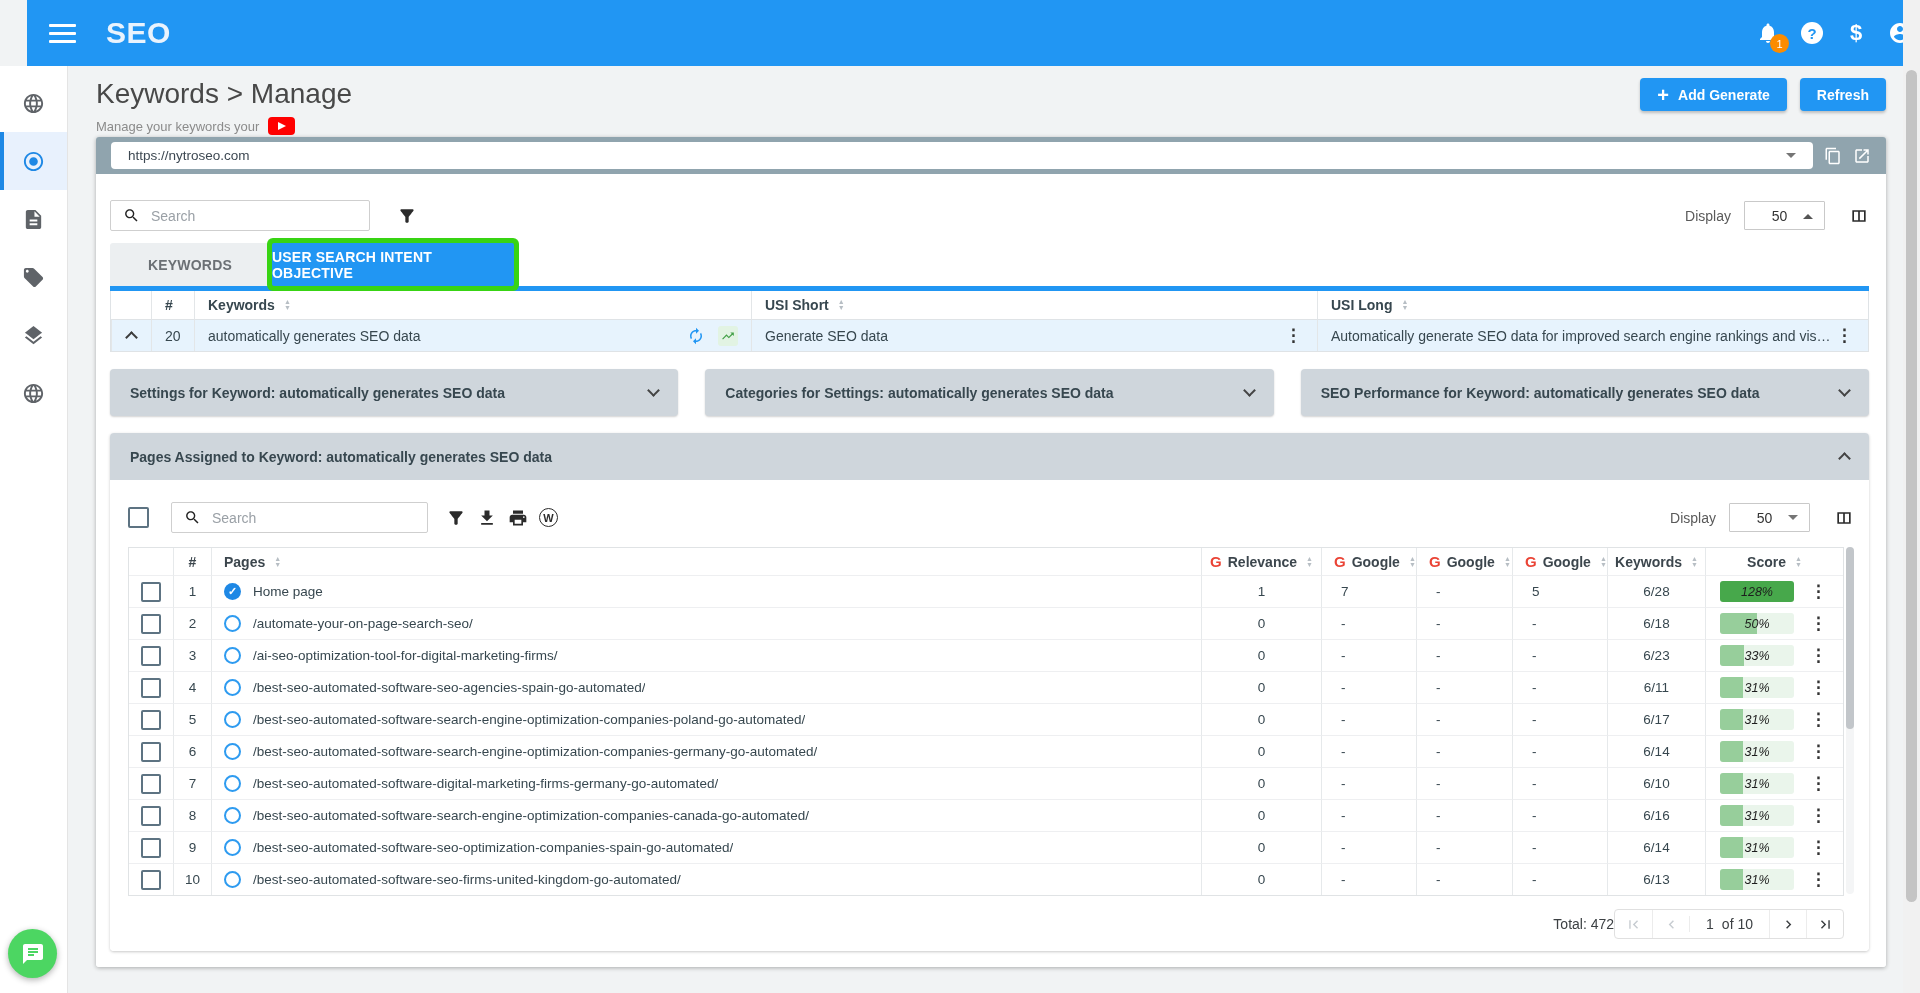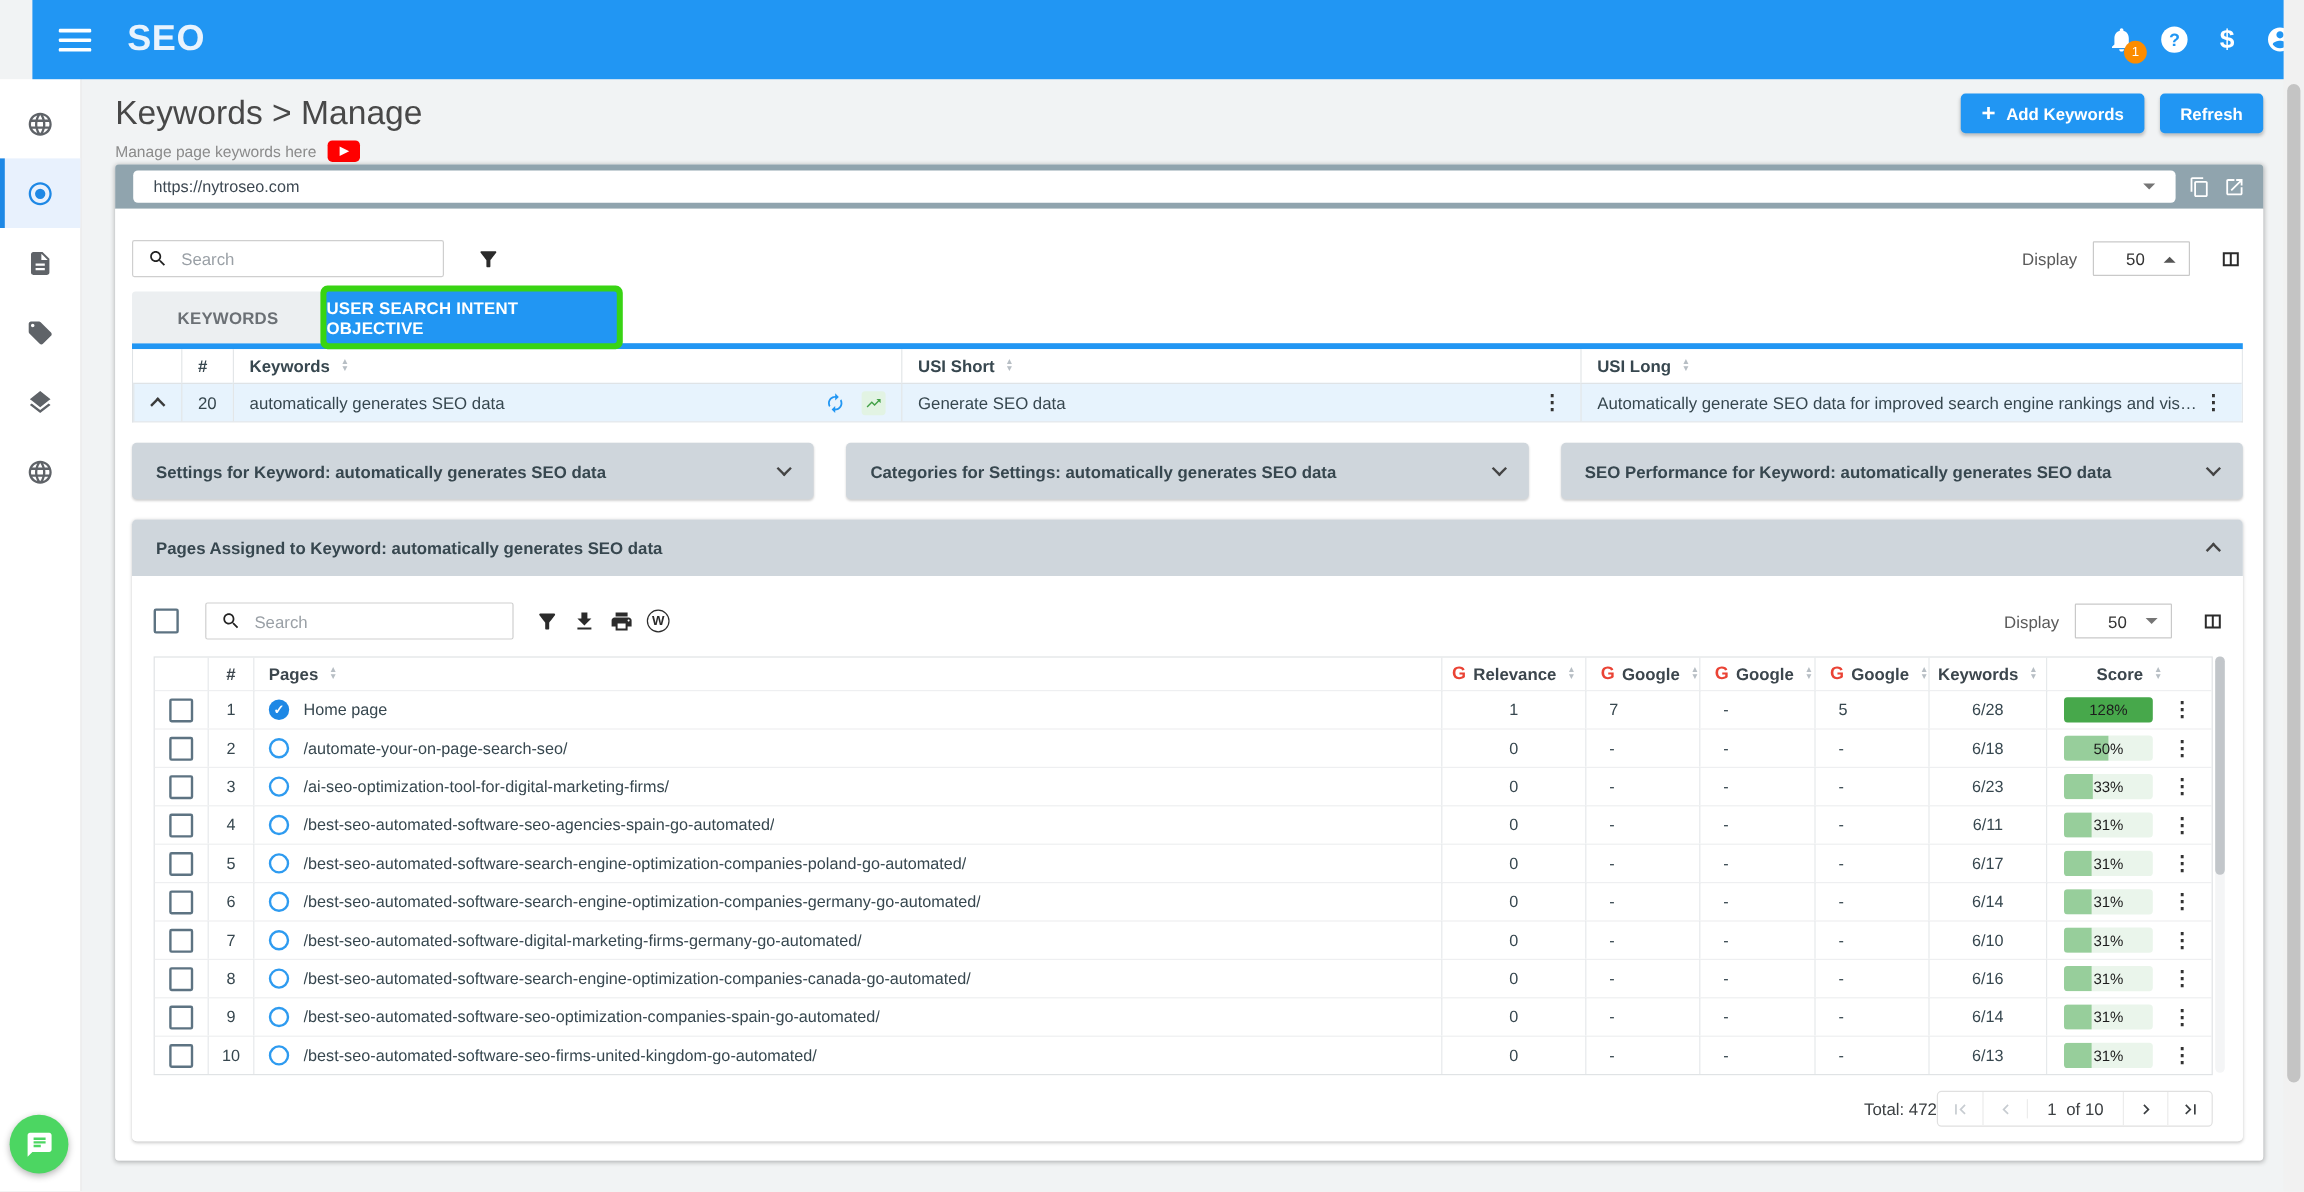--- a/index.html
+++ b/index.html
@@ -107,21 +107,21 @@
   .cc { justify-content:center; }
   .gletter { color:#ea4335; font-weight:bold; font-size:15px; margin-right:6px; }
   .mk { width:17px; height:17px; border-radius:50%; flex:none; display:flex; align-items:center; justify-content:center; cursor:pointer; }
   .mk.unchecked { border:2px solid #2e9bf0; }
   .mk.checked { background:#1e88e5; color:#fff; font-size:11px; font-weight:bold; }
   .mk.checked::after { content:"✓"; }
   .pg-text { margin-left:12px; color:#37474f; cursor:pointer; }
   .bar { width:74px; height:21px; border-radius:3px; background:#eaf5eb; position:relative; display:flex; align-items:center; justify-content:center; font-size:12.5px; color:#1d1d1d; overflow:hidden; flex:none; }
   .bar .fill { position:absolute; left:0; top:0; bottom:0; background:#97ce9b; }
   .bar.full { background:#47a84b; }
-  .bar .lbl { position:relative; z-index:1; }
+  .bar .lbl { position:relative; z-index:1;font-style:italic; }
   .score-cell { gap:14px; }
   .inner-scroll { position:absolute; right:0; top:0; width:8px; height:347px; background:#f4f5f6; border-radius:4px; }
   .inner-scroll .th { position:absolute; left:0; top:0; width:8px; height:182px; background:#c2c6ca; border-radius:4px; }
 
   .pages-footer { height:56px; display:flex; align-items:center; justify-content:flex-end; padding-right:10px; }
   .total { font-size:14px; color:#3c4043; }
   .pager { display:flex; align-items:center; border:1px solid #e0e0e0; border-radius:4px; height:30px; overflow:hidden; }
   .pager .pbtn { width:37px; height:100%; display:flex; align-items:center; justify-content:center; cursor:pointer; border-left:1px solid #ececec; }
   .pager .pbtn:first-child { border-left:none; }
   .pager svg { width:17px; height:17px; }
@@ -200,28 +200,28 @@
       <svg viewBox="0 0 24 24">
           <path d="M11.99 2C6.47 2 2 6.48 2 12s4.47 10 9.99 10C17.52 22 22 17.52 22 12S17.52 2 11.99 2zm6.93 6h-2.95c-.32-1.25-.78-2.45-1.38-3.56 1.84.63 3.37 1.91 4.33 3.56zM12 4.04c.83 1.2 1.48 2.53 1.91 3.96h-3.82c.43-1.43 1.08-2.76 1.91-3.96zM4.26 14C4.1 13.36 4 12.69 4 12s.1-1.36.26-2h3.38c-.08.66-.14 1.32-.14 2 0 .68.06 1.34.14 2H4.26zm.82 2h2.95c.32 1.25.78 2.45 1.38 3.56-1.84-.63-3.37-1.9-4.33-3.56zm2.95-8H5.08c.96-1.66 2.49-2.93 4.33-3.56C8.81 5.55 8.35 6.75 8.03 8zM12 19.96c-.83-1.2-1.48-2.53-1.91-3.96h3.82c-.43 1.43-1.08 2.76-1.91 3.96zM14.34 14H9.66c-.09-.66-.16-1.32-.16-2 0-.68.07-1.35.16-2h4.68c.09.65.16 1.32.16 2 0 .68-.07 1.34-.16 2zm.25 5.56c.6-1.11 1.06-2.31 1.38-3.56h2.95c-.96 1.65-2.49 2.93-4.33 3.56zM16.36 14c.08-.66.14-1.32.14-2 0-.68-.06-1.34-.14-2h3.38c.16.64.26 1.31.26 2s-.1 1.36-.26 2h-3.38z"></path>
         </svg>
     </div>
   </nav>
 
   <div class="page-head">
     <div>
       <div class="crumb-title">Keywords &gt; Manage</div>
       <div class="crumb-sub">
-        <span>Manage page keywords here</span>
+        <span>Manage your keywords your</span>
         <span class="yt"></span>
       </div>
     </div>
     <div class="head-actions">
       <button class="btn">
         <span class="plus"></span>
-        <span>Add Keywords</span>
+        <span>Add Generate</span>
       </button>
       <button class="btn">Refresh</button>
     </div>
   </div>
 
   <div class="card">
     <div class="urlbar">
       <div class="url-input">
         <input readonly="" value="https://nytroseo.com" style="">
         <span class="caret-d"></span>

